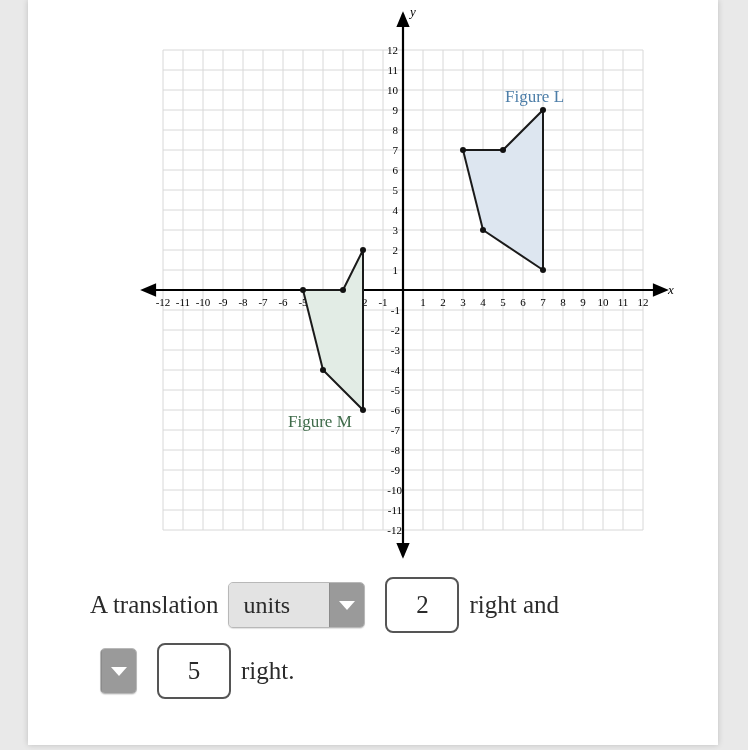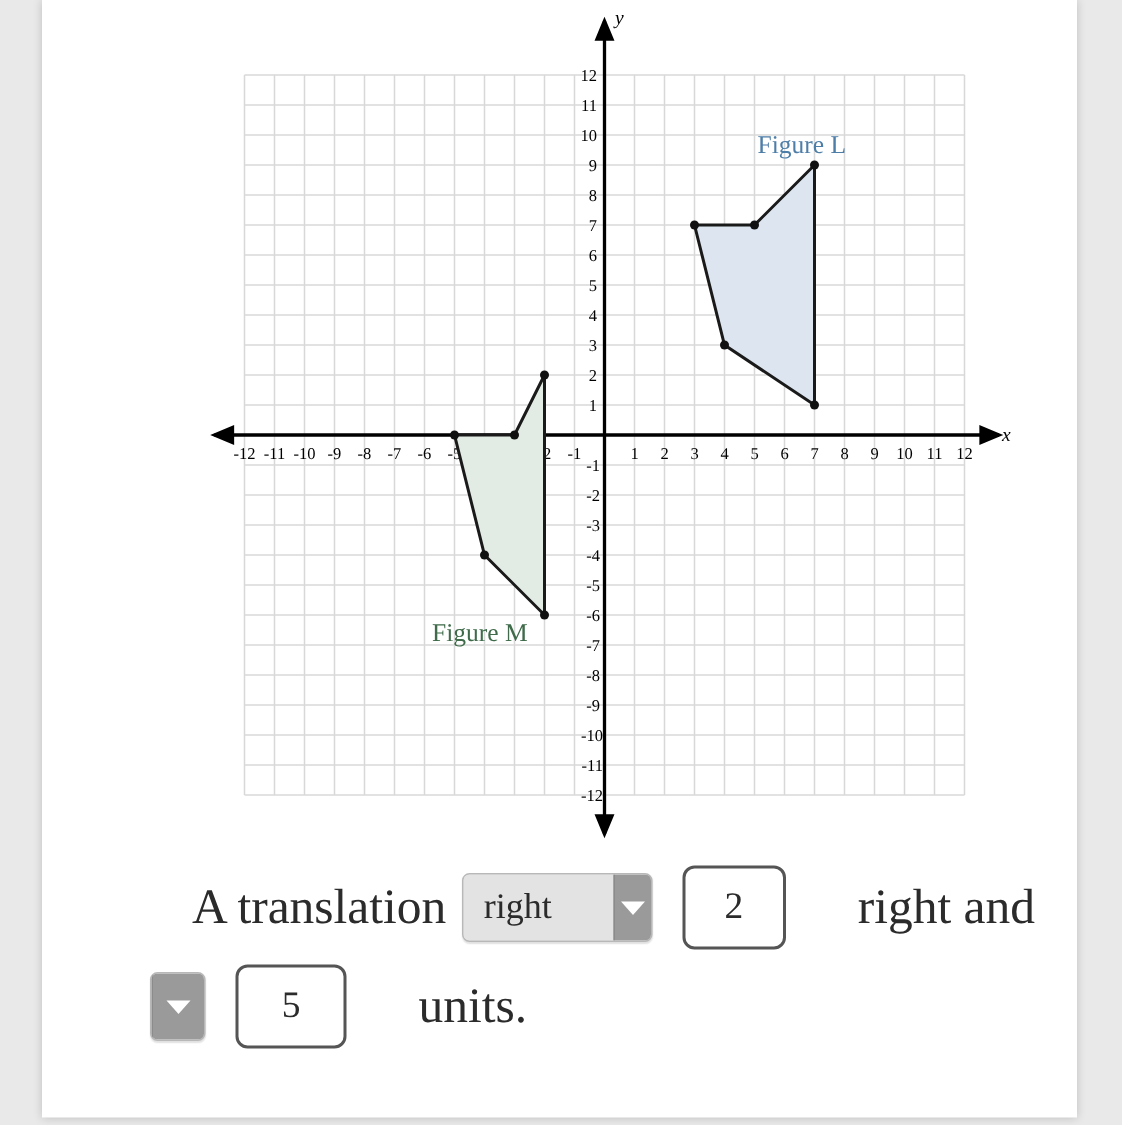--- a/index.html
+++ b/index.html
@@ -46,24 +46,23 @@
     width: 600px;
     height: 140px;
   }
   .line {
     display: flex;
     align-items: center;
     height: 66px;
   }
   .sentence-text {
     font-family: "Liberation Serif", serif;
-    font-size: 33px;
+    font-size: 25px;
     color: #2b2b2b;
     white-space: nowrap;
-    margin-left: 38px;
   }
   .dropdown {
     display: inline-flex;
     align-items: stretch;
     border: 1px solid #b8b8b8;
     border-radius: 5px;
     background: #e3e3e3;
     height: 44px;
     margin: 0 10px;
     overflow: hidden;
@@ -260,33 +259,33 @@
           <circle cx="235" cy="370" r="3"></circle>
         </g>
         <text x="200" y="427" font-size="17" fill="#3f6b4a" font-family="Liberation Serif, serif">Figure M</text>
       </svg>
     </div>
 
     <div class="answer-area">
       <div class="line">
         <span class="sentence-text">A translation</span>
         <span class="dropdown">
-          <span class="dd-label">right</span>
+          <span class="dd-label">units</span>
           <span class="dd-arrow">
               <span class="caret"></span>
             </span>
         </span>
         <span class="numbox">2</span>
         <span class="sentence-text">right and</span>
       </div>
       <div class="line">
         <span class="dropdown">
           <span class="dd-arrow">
               <span class="caret"></span>
             </span>
         </span>
         <span class="numbox">5</span>
-        <span class="sentence-text">units.</span>
+        <span class="sentence-text">right.</span>
       </div>
     </div>
 
   </div>
 </div>
 
 </body></html>

